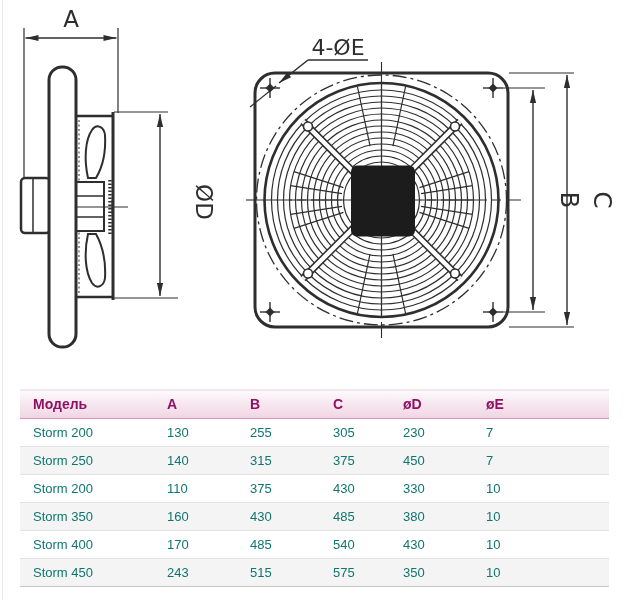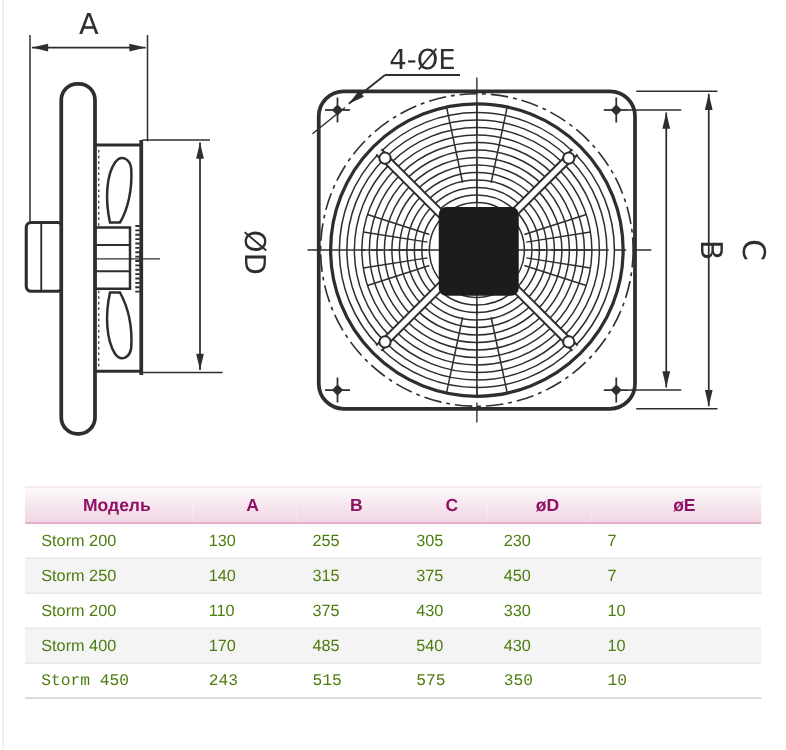--- a/index.html
+++ b/index.html
@@ -3,28 +3,28 @@
 <meta charset="utf-8">
 <style>
   html,body{margin:0;padding:0;background:#fff;}
   .page{position:relative;width:629px;height:600px;background:#ffffff;overflow:hidden;
         font-family:"Liberation Sans",sans-serif;}
   .page-left-edge{position:absolute;left:2px;top:0;width:1px;height:600px;background:#e9e9e9;}
   .drawing{position:absolute;left:0;top:0;}
   .drawing text{font-family:"DejaVu Sans","Liberation Sans",sans-serif;fill:#2e2e2e;}
   .dim-table{position:absolute;left:20px;top:389px;width:589px;border-collapse:collapse;
              table-layout:fixed;}
-  .dim-table thead th{height:28px;text-align:center;vertical-align:middle;padding:0 0 0 13px;
+  .dim-table thead th{height:28px;text-align:left;vertical-align:middle;padding:0 0 0 13px;
       font-size:14px;font-weight:bold;color:#8e1164;
       background:linear-gradient(#fdfafc 0%,#f7e8f0 45%,#f0d5e2 100%);
       border-top:1px solid #f3e6ee;border-bottom:1px solid #d795ba;}
   .dim-table tbody td{height:27px;vertical-align:middle;padding:0 0 0 13px;
-      font-size:13px;color:#4d7c0f;border-bottom:1px solid #e4e4e4;background:#ffffff;}
+      font-size:13px;color:#0f766e;border-bottom:1px solid #e4e4e4;background:#ffffff;}
   .dim-table tbody tr:nth-child(even) td{background:#f5f4f5;}
-  .dim-table tbody tr:last-child td{border-bottom:1px solid #c6c6c6;font-family:Liberation Mono, monospace;}
+  .dim-table tbody tr:last-child td{border-bottom:1px solid #c6c6c6;}
 </style>
 </head>
 <body>
 
 <div class="page">
   <div class="page-left-edge"></div>
 
   <svg class="drawing" width="629" height="385" viewBox="0 0 629 385">
     <defs>
       <marker id="arr" viewBox="0 0 14 8" refX="13.5" refY="4" markerWidth="14" markerHeight="8" markerUnits="userSpaceOnUse" orient="auto-start-reverse">
@@ -235,20 +235,28 @@
       </tr>
       <tr>
         <td>Storm 200</td>
         <td>110</td>
         <td>375</td>
         <td>430</td>
         <td>330</td>
         <td>10</td>
       </tr>
       <tr>
+        <td>Storm 350</td>
+        <td>160</td>
+        <td>430</td>
+        <td>485</td>
+        <td>380</td>
+        <td>10</td>
+      </tr>
+      <tr>
         <td>Storm 400</td>
         <td>170</td>
         <td>485</td>
         <td>540</td>
         <td>430</td>
         <td>10</td>
       </tr>
       <tr>
         <td>Storm 450</td>
         <td>243</td>

